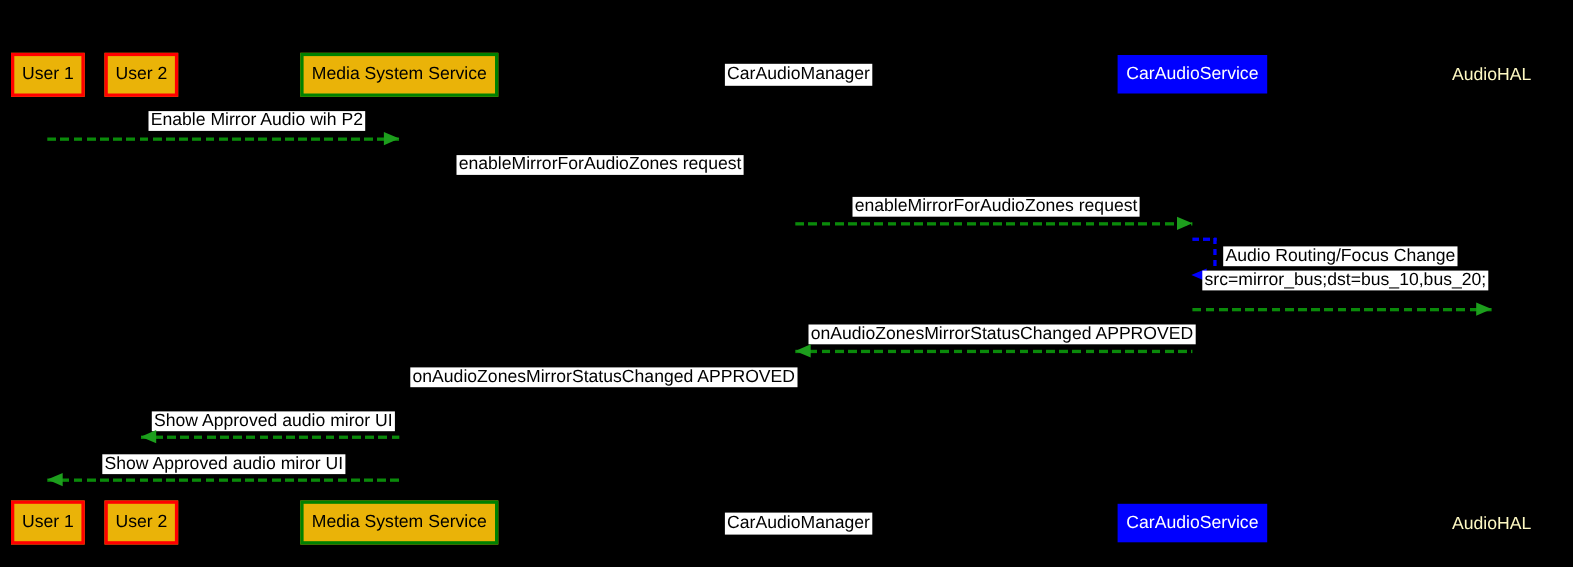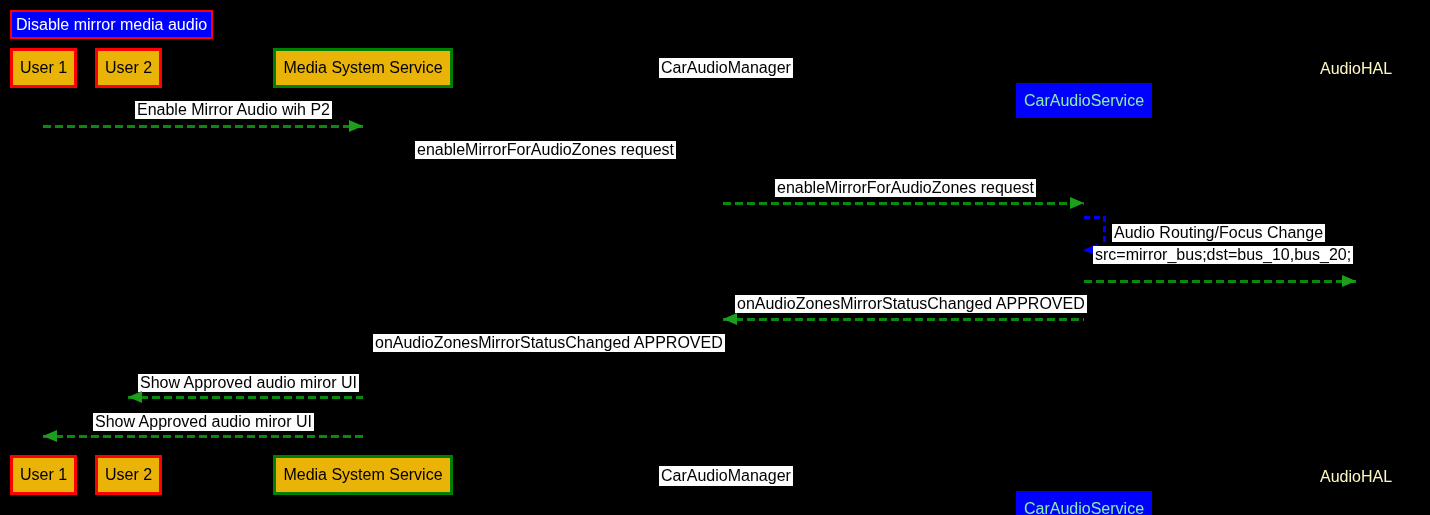--- a/index.html
+++ b/index.html
@@ -17,21 +17,21 @@
   }
   html,body{margin:0;padding:0;}
   body{background:var(--background);font-family:"Liberation Sans","DejaVu Sans",sans-serif;}
   .canvas{position:relative;width:1430px;height:515px;background:var(--background);overflow:hidden;}
 
   
   .pbox{position:absolute;box-sizing:border-box;display:flex;align-items:center;justify-content:center;
         font-size:16px;color:#000;background:#eab308;white-space:nowrap;}
   .pbox.red{border:3px solid var(--user-border);}
   .pbox.green{border:3px solid var(--service-border);}
-  .pbox.blue{background:var(--car-audio-service-fill);color:#86efac;border:none;margin-top:33px;}
+  .pbox.blue{background:var(--car-audio-service-fill);color:#ffffff;border:none;}
   .plain-label{position:absolute;background:var(--label-bg);color:var(--label-text);font-size:16px;
         line-height:20px;padding:0 2px;white-space:nowrap;}
   .bare-text{position:absolute;color:#fef9c3;font-size:16px;line-height:18px;white-space:nowrap;}
 
   
   .title{position:absolute;left:10px;top:10px;width:203px;height:29px;box-sizing:border-box;
         background:var(--title-fill);border:2.5px solid var(--title-border);color:#fff;font-size:16px;
         display:flex;align-items:center;justify-content:center;white-space:nowrap;}
 
   
@@ -50,21 +50,20 @@
         border-bottom:6px solid transparent;border-left:14px solid var(--arrow-green-head);}
   .head-left{position:absolute;width:0;height:0;border-top:6px solid transparent;
         border-bottom:6px solid transparent;border-right:14px solid var(--arrow-green-head);}
   .head-left.blue{border-right-color:var(--arrow-blue);}
 </style>
 </head>
 <body>
 
 <div class="canvas">
 
-  <div class="title">Disable mirror media audio</div>
 
   <div class="pbox red" style="left:10px;top:48px;width:67px;height:40px;">User 1</div>
   <div class="pbox red" style="left:95px;top:48px;width:67px;height:40px;">User 2</div>
   <div class="pbox green" style="left:273px;top:48px;width:180px;height:40px;">Media System Service</div>
   <div class="plain-label" style="left:659px;top:58px;">CarAudioManager</div>
   <div class="pbox blue" style="left:1016px;top:50px;width:136px;height:35px;">CarAudioService</div>
   <div class="bare-text" style="left:1320px;top:60px;">AudioHAL</div>
 
   <div>
     <div class="msg-label" style="left:107px;top:101px;margin-left:28px;">Enable Mirror Audio wih P2</div>

